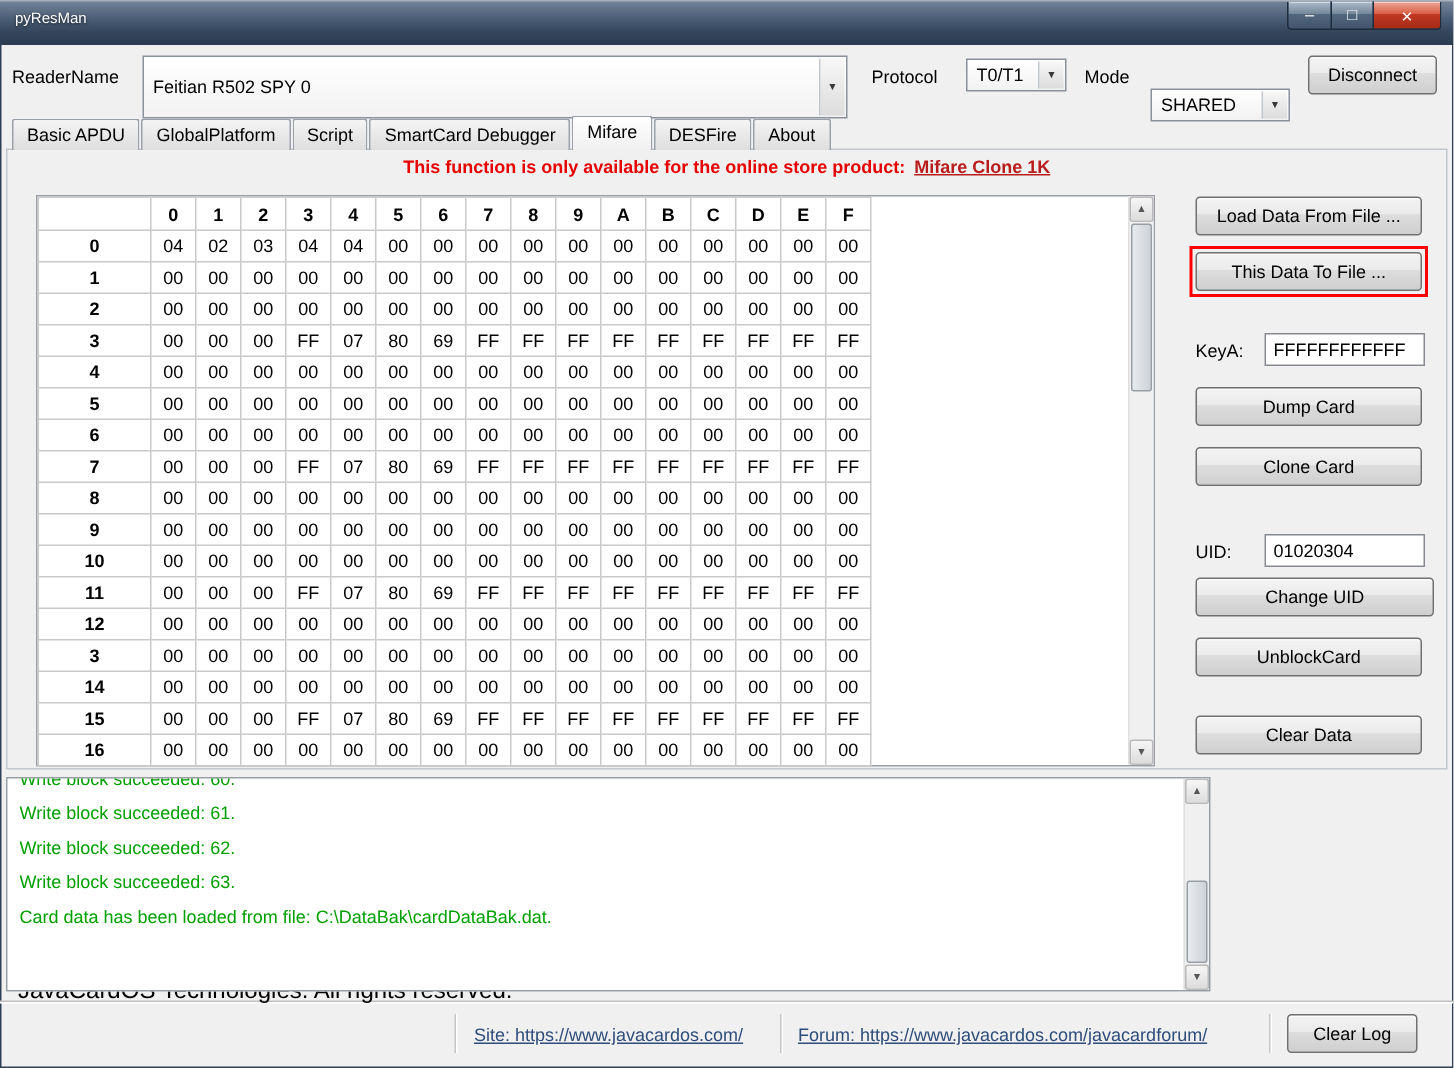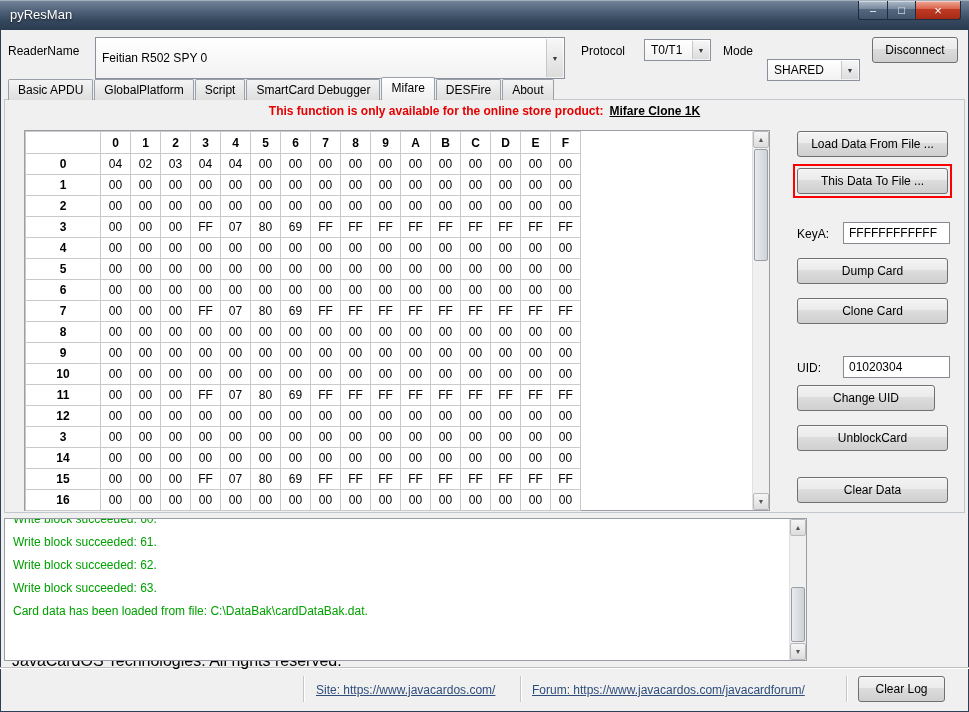--- a/index.html
+++ b/index.html
@@ -6,21 +6,21 @@
   html,body { width:969px; height:712px; overflow:hidden; }
   body { font-family:"Liberation Sans","DejaVu Sans",sans-serif; font-size:12px; color:#000; background:#fff; }
 
   .window { position:relative; width:969px; height:712px; background:#f0f0f0;
             box-shadow: inset 0 0 0 1px #2e3f56; overflow:hidden; }
 
   
   .titlebar { position:absolute; left:0; top:0; width:100%; height:30px;
               background:linear-gradient(180deg,#76869b 0%, #4d5f77 40%, #35475d 70%, #2b3c51 100%);
               box-shadow: inset 0 1px 0 rgba(255,255,255,.35); }
-  .title-text { position:absolute; left:10px; top:7px; color:#fff; font-size:13px;
+  .title-text { position:absolute; left:10px; top:7px; color:#fff; font-size:10px;
                 text-shadow:0 1px 2px rgba(0,0,0,.7); }
   .win-btns { position:absolute; top:1px; right:8px; display:flex; }
   .win-btn { height:19px; border:1px solid #1e2c3d; border-top:none; color:#fff;
              display:flex; align-items:center; justify-content:center; font-size:11px;
              background:linear-gradient(#aebccb 0%, #76889c 45%, #53677e 46%, #42556c 100%);
              box-shadow: inset 0 1px 0 rgba(255,255,255,.45); cursor:default; }
   .win-btn.min { width:29px; border-radius:0 0 0 3px; border-right:none; }
   .win-btn.max { width:29px; }
   .win-btn.close { width:45px; border-radius:0 0 3px 0; border-left:none; font-size:13px;
              background:linear-gradient(#eda99a 0%, #d95f46 45%, #c03a24 46%, #a52a16 100%); }
@@ -43,21 +43,21 @@
               border:1px solid #c2c6cd; background:#f0f0f0; z-index:1; }
   .tabbar { position:absolute; left:8px; top:77px; height:23px; display:flex; align-items:flex-end; z-index:2; }
   .tab { height:21px; line-height:20px; padding:0 9px; margin-right:1px; font-size:12px;
          border:1px solid #9aa0aa; border-bottom:none; border-radius:2px 2px 0 0;
          background:linear-gradient(#f4f4f4,#dedede); cursor:default; white-space:nowrap; }
   .tab.active { height:23px; line-height:21px; background:linear-gradient(#ffffff,#f0f0f0); }
 
   
   .notice { position:absolute; left:4px; top:104px; width:961px; text-align:center;
             font-weight:bold; font-size:12px; z-index:3; color:#e60000; }
-  .notice .link { color:#000000; text-decoration:underline; margin-left:6px; cursor:pointer; }
+  .notice .link { color:#b91c1c; text-decoration:underline; margin-left:6px; cursor:pointer; }
 
   
   .table-ctrl { position:absolute; left:24px; top:130px; width:746px; height:381px;
                 background:#fff; border:1px solid #999ea6; z-index:3; }
   table.grid { border-collapse:collapse; table-layout:fixed; }
   .grid th, .grid td { border:1px solid #c9c9c9; height:21px; padding:0; text-align:center;
                        font-size:12px; overflow:hidden; background:#fff; }
   .grid thead th { height:22px; font-weight:bold; }
   .grid tbody th { font-weight:bold; }
   .grid th.corner { width:75px; }
@@ -506,21 +506,21 @@
 
   <span class="lbl" style="left:797px; top:227px; z-index:3;">KeyA:</span>
   <input class="textbox" style="left: 843px; top: 222px; width: 107px; height: 22px;" value="FFFFFFFFFFFF">
 
   <button class="btn" style="left:797px; top:258px; width:151px; height:26px; z-index:3;">Dump Card</button>
   <button class="btn" style="left:797px; top:298px; width:151px; height:26px; z-index:3;">Clone Card</button>
 
   <span class="lbl" style="left:797px; top:361px; z-index:3;">UID:</span>
   <input class="textbox" style="left: 843px; top: 356px; width: 107px; height: 22px;" value="01020304">
 
-  <button class="btn" style="left:797px; top:385px; width:138px; height:26px; z-index:3;">Change UID</button>
+  <button class="btn" style="left:797px; top:385px; width:159px; height:26px; z-index:3;">Change UID</button>
   <button class="btn" style="left:797px; top:425px; width:151px; height:26px; z-index:3;">UnblockCard</button>
   <button class="btn" style="left:797px; top:477px; width:151px; height:26px; z-index:3;">Clear Data</button>
 
   <div class="log-ctrl">
     <div class="log-lines">
         <div class="log-line">Write block succeeded: 60.</div>
         <div class="log-line">Write block succeeded: 61.</div>
         <div class="log-line">Write block succeeded: 62.</div>
         <div class="log-line">Write block succeeded: 63.</div>
         <div class="log-line">Card data has been loaded from file: C:\DataBak\cardDataBak.dat.</div>

